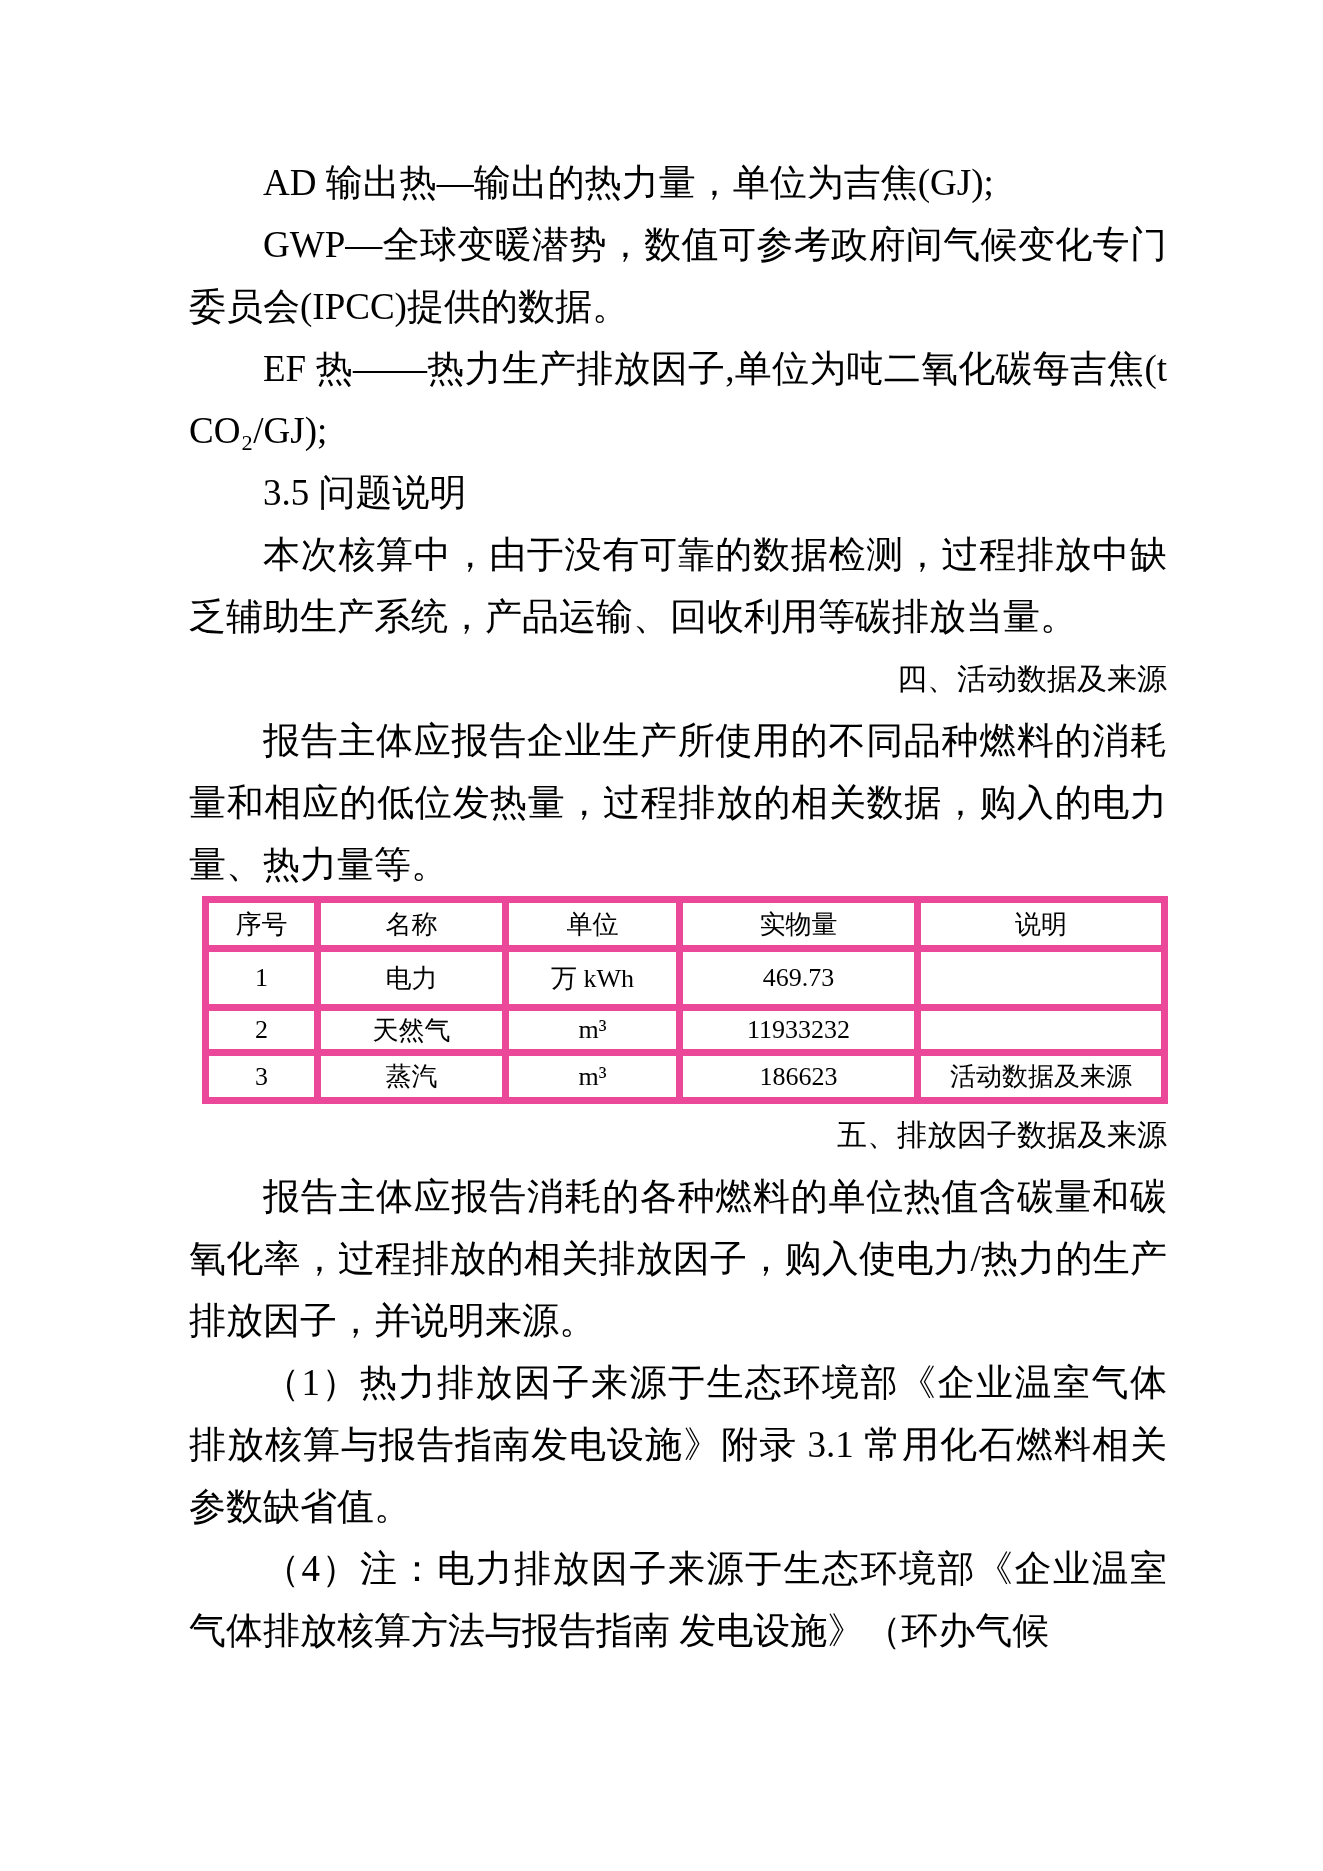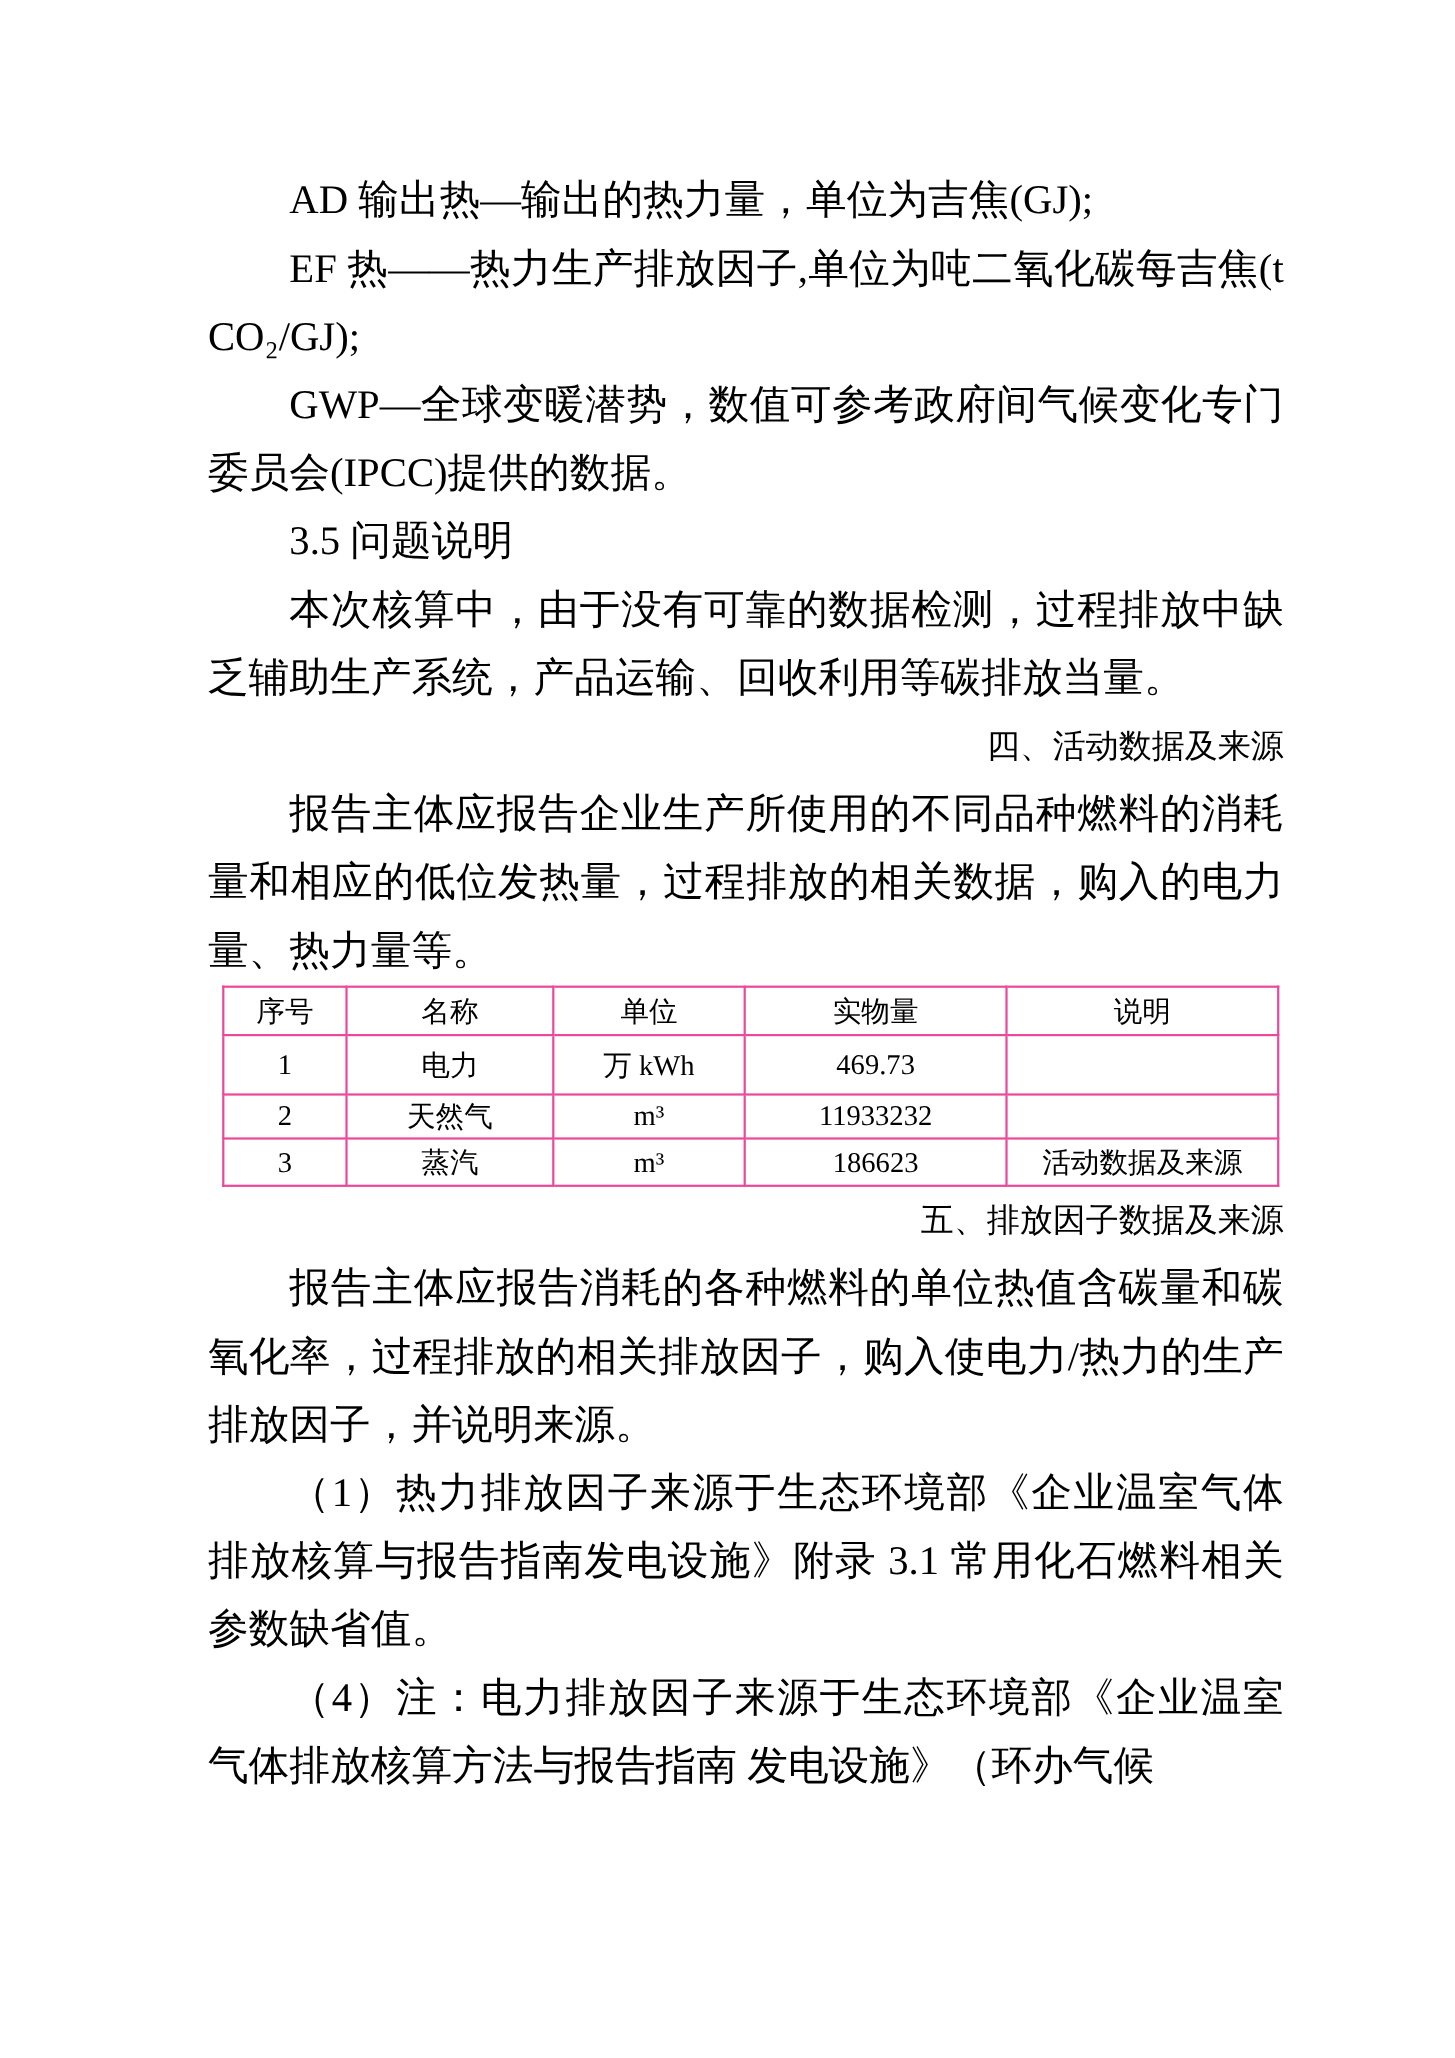--- a/index.html
+++ b/index.html
@@ -38,42 +38,42 @@
   }
   table.activity-table {
     border-collapse: collapse;
     table-layout: fixed;
     width: 959px;
     margin-left: 13px;
     font-size: 26px;
   }
   table.activity-table th,
   table.activity-table td {
-    border: 2px solid #ec4899;
+    border: 7px solid #ec4899;
     text-align: center;
     vertical-align: middle;
     padding: 0;
     font-weight: normal;
     overflow: hidden;
   }
   tr.hdr-row  th { height: 42px; }
   tr.row-1    td { height: 52px; }
   tr.row-2    td { height: 38px; }
   tr.row-3    td { height: 41px; }
 </style>
 </head>
 <body>
 
 <div class="page-content">
 
   <p class="para">AD 输出热—输出的热力量，单位为吉焦(GJ);</p>
 
+  <p class="para">GWP—全球变暖潜势，数值可参考政府间气候变化专门委员会(IPCC)提供的数据。</p>
+
   <p class="para">EF 热——热力生产排放因子,单位为吨二氧化碳每吉焦(tCO₂/GJ);</p>
-
-  <p class="para">GWP—全球变暖潜势，数值可参考政府间气候变化专门委员会(IPCC)提供的数据。</p>
 
 
   <p class="para">3.5 问题说明</p>
 
   <p class="para">本次核算中，由于没有可靠的数据检测，过程排放中缺乏辅助生产系统，产品运输、回收利用等碳排放当量。</p>
 
   <h2 class="section-heading">四、活动数据及来源</h2>
 
   <p class="para">报告主体应报告企业生产所使用的不同品种燃料的消耗量和相应的低位发热量，过程排放的相关数据，购入的电力量、热力量等。</p>
 

